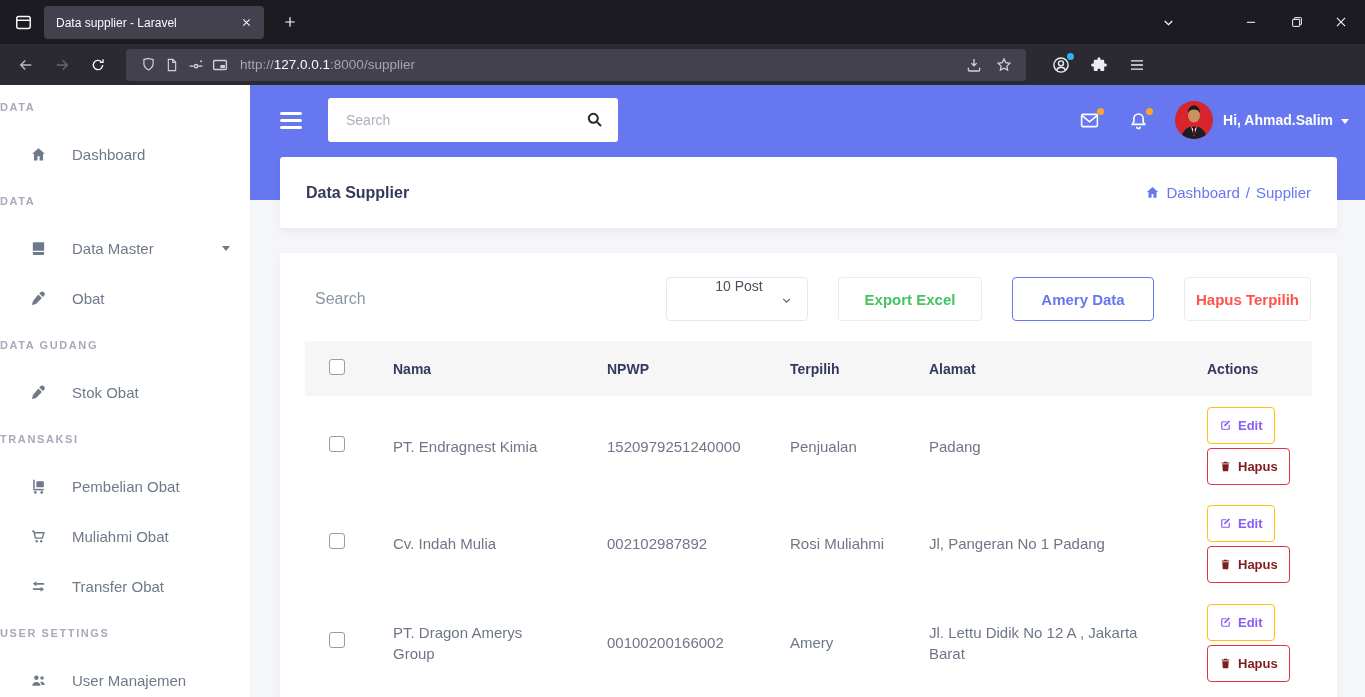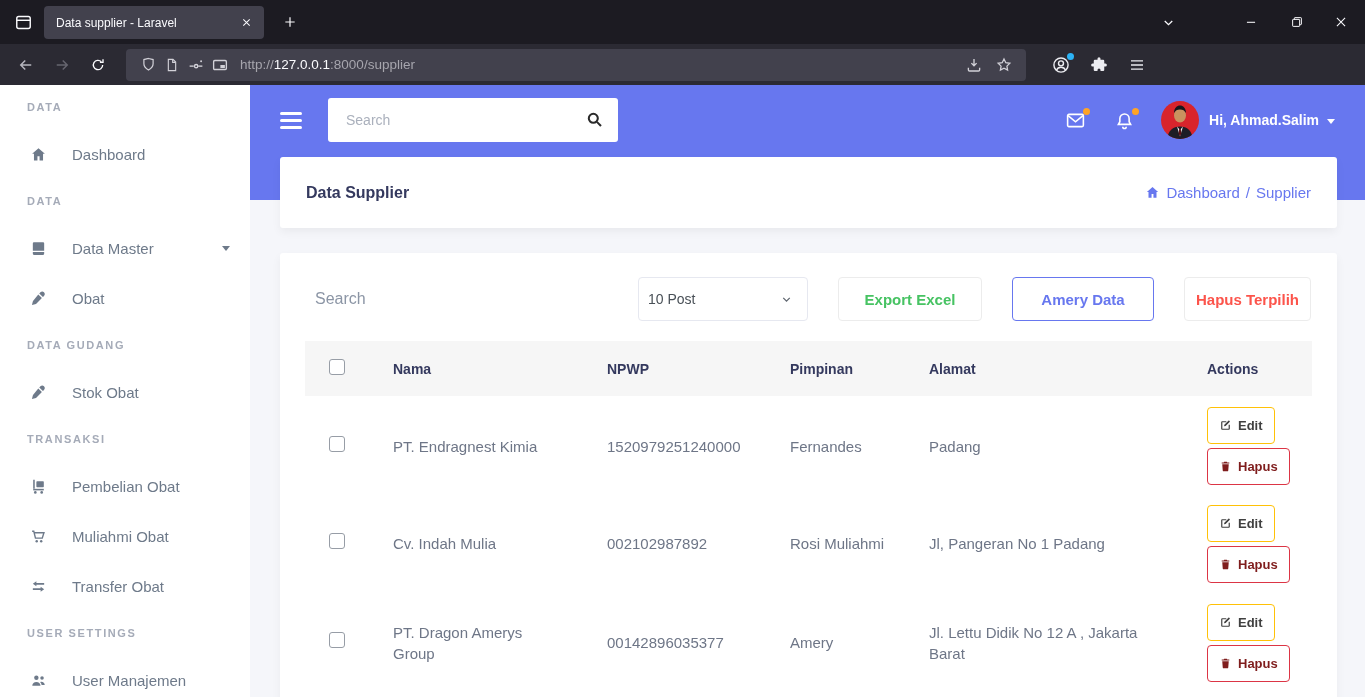--- a/index.html
+++ b/index.html
@@ -25,81 +25,81 @@
   .urlic { display:flex; align-items:center; justify-content:center; width:24px; height:24px; color:#d2d1d8; }
   .urltext { margin-left:8px; font-size:13.5px; color:#a6a5ad; flex:1; white-space:nowrap; overflow:hidden; }
   .urltext .host { color:#fbfbfe; }
   .chromeright { display:flex; align-items:center; margin-left:12px; }
   .cric { width:30px; height:30px; display:flex; align-items:center; justify-content:center; color:#ececf1; margin-left:8px; position:relative; }
   .bluedot { position:absolute; top:3px; right:2px; width:7px; height:7px; border-radius:50%; background:#2cb3f6; }
 
   
   .app { position:relative; height:612px; overflow:hidden; background:#f5f6fa; }
   .sidebar { position:absolute; left:0; top:0; bottom:0; width:250px; background:#fff; z-index:3; }
-  .sb-head { height:44px; display:flex; align-items:center; padding:0 27px; font-size:11px; font-weight:700;
+  .sb-head { height:44px; display:flex; align-items:center; padding:0 0; font-size:11px; font-weight:700;
              letter-spacing:1.6px; color:#a5abb8; }
   .sb-item { height:50px; display:flex; align-items:center; padding:0 14px 0 28px; color:#6e7a8a; font-size:15px; cursor:pointer; }
   .sb-ic { width:20px; display:flex; justify-content:center; margin-right:24px; color:#6e7a8a; }
   .sb-ic svg { width:17px; height:17px; }
   .sb-caret { margin-left:auto; width:0; height:0; border-left:4.5px solid transparent; border-right:4.5px solid transparent;
               border-top:5px solid #6e7a8a; margin-right:6px; }
 
   .main { position:absolute; left:250px; top:0; right:0; bottom:0; }
   .purpleband { position:absolute; left:0; right:0; top:0; height:115px; background:#6777ef; }
 
   .appnav { position:absolute; left:0; right:0; top:0; height:70px; display:flex; align-items:center; padding-left:30px; z-index:4; }
   .burger { width:24px; display:flex; flex-direction:column; gap:4px; cursor:pointer; }
   .burger span { height:3px; background:#fff; border-radius:2px; width:22px; }
   .nav-search { position:relative; margin-left:24px; }
   .nav-search input { width:290px; height:44px; border:none; border-radius:3px; background:#fff; padding:0 44px 0 18px;
                       font-size:14px; color:#495057; font-family:"Liberation Sans", sans-serif; outline:none; }
   .nav-search input::placeholder { color:#aab0bc; }
   .nav-search .mag { position:absolute; right:14px; top:12px; width:19px; height:19px; color:#2a2a2a; }
-  .nav-right { margin-left:auto; display:flex; align-items:center; padding-right:30px; }
+  .nav-right { margin-left:auto; display:flex; align-items:center; padding-right:16px; }
   .nico { position:relative; color:#fff; margin-left:28px; cursor:pointer; }
   .nico svg { width:21px; height:21px; }
   .odot { position:absolute; top:-2px; right:-4px; width:7px; height:7px; border-radius:50%; background:#ffa426; }
   .avatar { width:38px; height:38px; border-radius:50%; margin-left:26px; overflow:hidden; cursor:pointer; }
   .greeting { color:#fff; font-size:14px; font-weight:700; margin-left:10px; cursor:pointer; display:flex; align-items:center; }
   .gr-caret { width:0; height:0; border-left:4.5px solid transparent; border-right:4.5px solid transparent;
               border-top:5px solid #fff; margin-left:8px; margin-top:2px; }
 
   .section-card { position:absolute; left:30px; width:1057px; top:72px; height:71px; background:#fff; border-radius:3px;
                   box-shadow:0 4px 10px rgba(0,0,0,.05); display:flex; align-items:center; justify-content:space-between;
                   padding:0 26px; z-index:5; }
   .page-title { font-size:16px; font-weight:700; color:#34395e; }
   .breadcrumb { display:flex; align-items:center; gap:6px; color:#6777ef; font-size:15px; }
   .breadcrumb .bc-home { width:15px; height:15px; color:#6777ef; }
   .bc-link { cursor:pointer; }
 
   .main-card { position:absolute; left:30px; width:1057px; top:168px; height:560px; background:#fff; border-radius:3px;
                box-shadow:0 4px 10px rgba(0,0,0,.05); z-index:2; }
   .card-toolbar { display:flex; align-items:center; padding:24px 26px 0 35px; }
   .tb-search-label { font-size:16px; color:#8b95a5; }
-  .select { margin-left:auto; width:170px; height:44px; border:1px solid #e6e8f0; border-radius:4px; display:flex;
-            align-items:center; padding:0 14px 0 9px; font-size:14px; color:#495057; cursor:pointer; background:#fff; }
+  .select { margin-left:auto; width:142px; height:44px; border:1px solid #e6e8f0; border-radius:4px; display:flex;
+            align-items:center; padding:0 14px 0 18px; font-size:14px; color:#495057; cursor:pointer; background:#fff;flex-direction:column; }
   .select .chev { margin-left:auto; width:13px; height:13px; color:#606770; }
   .btn { height:44px; margin-left:30px; border-radius:4px; background:#fff; font-size:15px; font-weight:700;
          display:flex; align-items:center; justify-content:center; cursor:pointer; font-family:"Liberation Sans", sans-serif; }
   .btn-export { width:144px; border:1px solid #ececec; color:#47c363; }
   .btn-add { width:142px; border:1px solid #6777ef; color:#6777ef; }
   .btn-del { width:127px; border:1px solid #ececec; color:#fc544b; }
 
   table.data { margin:20px 25px 0 25px; width:1007px; border-collapse:collapse; table-layout:fixed; }
   thead tr { background:#f6f6f6; height:55px; }
   thead th { text-align:left; font-size:14px; font-weight:700; color:#34395e; vertical-align:middle; }
   tbody td { vertical-align:middle; font-size:15px; color:#6e7687; line-height:21px; padding-right:40px; }
   td.cbcell, th.cbcell { padding-left:24px; padding-right:0; }
   td.actcell { padding-right:0; }
   tr.r1 { height:100px; } tr.r2 { height:95px; } tr.r3 { height:103px; }
   .cb { display:inline-block; width:16px; height:16px; border:1.5px solid #979da6; border-radius:3px; background:#fff; cursor:pointer; }
   .mini { display:inline-flex; align-items:center; gap:6px; padding:7px 11px; border-radius:4px; background:#fff;
           font-size:13px; font-weight:700; cursor:pointer; }
   .mini svg { width:13px; height:13px; }
-  .mini-edit { border:1px solid #ffc107; color:#404040; }
+  .mini-edit { border:1px solid #ffc107; color:#8b5cf6; }
   .mini-del { border:1px solid #dc3545; color:#7f1d1d; margin-top:4px; }
   .actstack { display:flex; flex-direction:column; align-items:flex-start; }
 </style>
 </head>
 <body>
 
 <div class="titlebar">
   <div class="fxview">
     <svg width="19" height="19" viewBox="0 0 24 24" fill="none" stroke="currentColor" stroke-width="1.8">
         <rect x="3.5" y="4.5" width="17" height="15" rx="2.5"></rect>
@@ -399,31 +399,31 @@
             <col style="width:183px">
             <col style="width:139px">
             <col style="width:278px">
             <col style="width:105px">
           </colgroup>
         <thead>
           <tr>
             <th class="cbcell"><span class="cb"></span></th>
             <th>Nama</th>
             <th>NPWP</th>
-            <th>Pimpinan</th>
+            <th>Terpilih</th>
             <th>Alamat</th>
             <th>Actions</th>
           </tr>
         </thead>
         <tbody>
           <tr class="r1">
             <td class="cbcell"><span class="cb"></span></td>
             <td>PT. Endragnest Kimia</td>
             <td>1520979251240000</td>
-            <td>Fernandes</td>
+            <td>Penjualan</td>
             <td>Padang</td>
             <td class="actcell">
               <div class="actstack">
                 <span class="mini mini-edit">
                     <svg viewBox="0 0 24 24" fill="currentColor">
                       <path d="M13.5 4H6a2 2 0 0 0-2 2v12a2 2 0 0 0 2 2h12a2 2 0 0 0 2-2v-7.5h-2.2V18H6.2V6.2h7.3z"></path>
                       <path d="M20.6 4.9 19 3.3a1.2 1.2 0 0 0-1.7 0l-7.4 7.4-.6 2.9 2.9-.6 7.4-7.4a1.2 1.2 0 0 0 0-1.7z"></path>
                     </svg>
                     <span>Edit</span>
                   </span>
@@ -458,21 +458,21 @@
                       <path d="M6 8h12l-.9 11.2a1.8 1.8 0 0 1-1.8 1.6H8.7a1.8 1.8 0 0 1-1.8-1.6z"></path>
                     </svg>
                     <span>Hapus</span>
                   </span>
               </div>
             </td>
           </tr>
           <tr class="r3">
             <td class="cbcell"><span class="cb"></span></td>
             <td>PT. Dragon Amerys Group</td>
-            <td>00142896035377</td>
+            <td>00100200166002</td>
             <td>Amery</td>
             <td>Jl. Lettu Didik No 12 A , Jakarta Barat</td>
             <td class="actcell">
               <div class="actstack">
                 <span class="mini mini-edit">
                     <svg viewBox="0 0 24 24" fill="currentColor">
                       <path d="M13.5 4H6a2 2 0 0 0-2 2v12a2 2 0 0 0 2 2h12a2 2 0 0 0 2-2v-7.5h-2.2V18H6.2V6.2h7.3z"></path>
                       <path d="M20.6 4.9 19 3.3a1.2 1.2 0 0 0-1.7 0l-7.4 7.4-.6 2.9 2.9-.6 7.4-7.4a1.2 1.2 0 0 0 0-1.7z"></path>
                     </svg>
                     <span>Edit</span>

